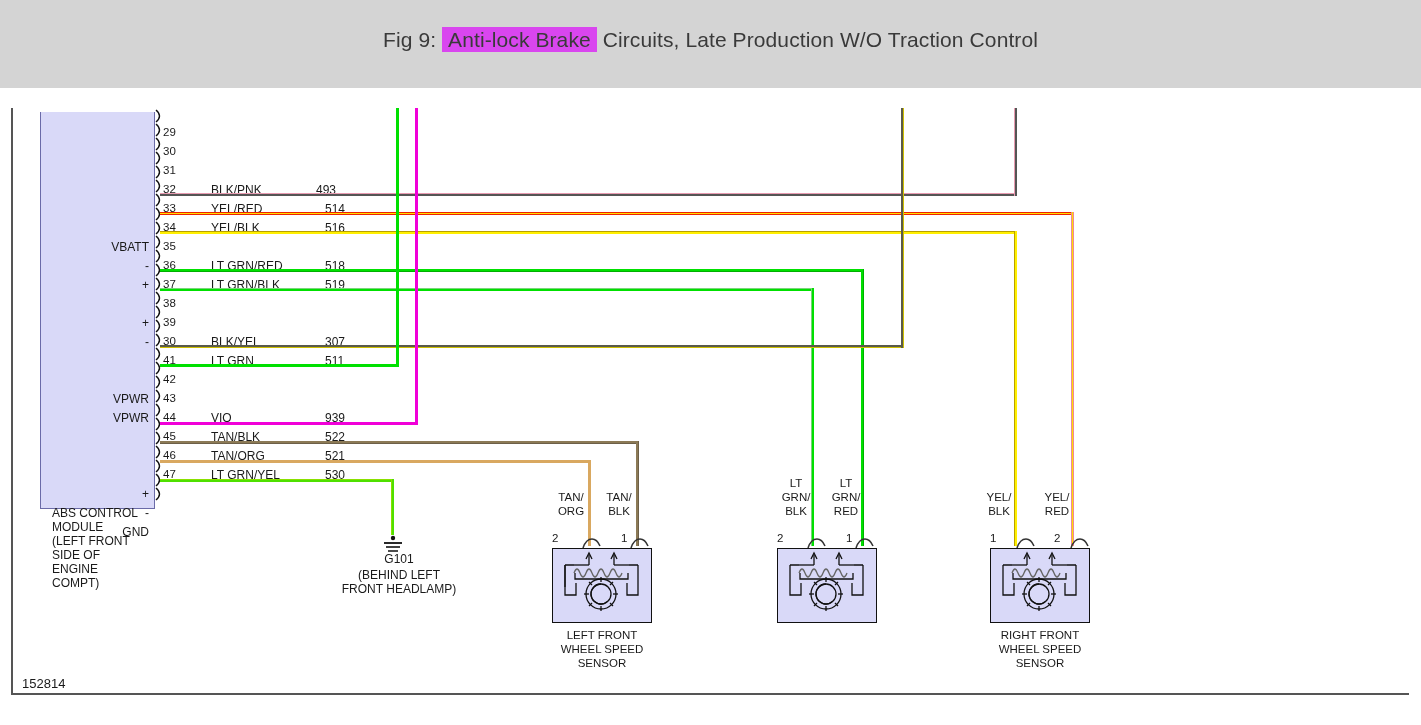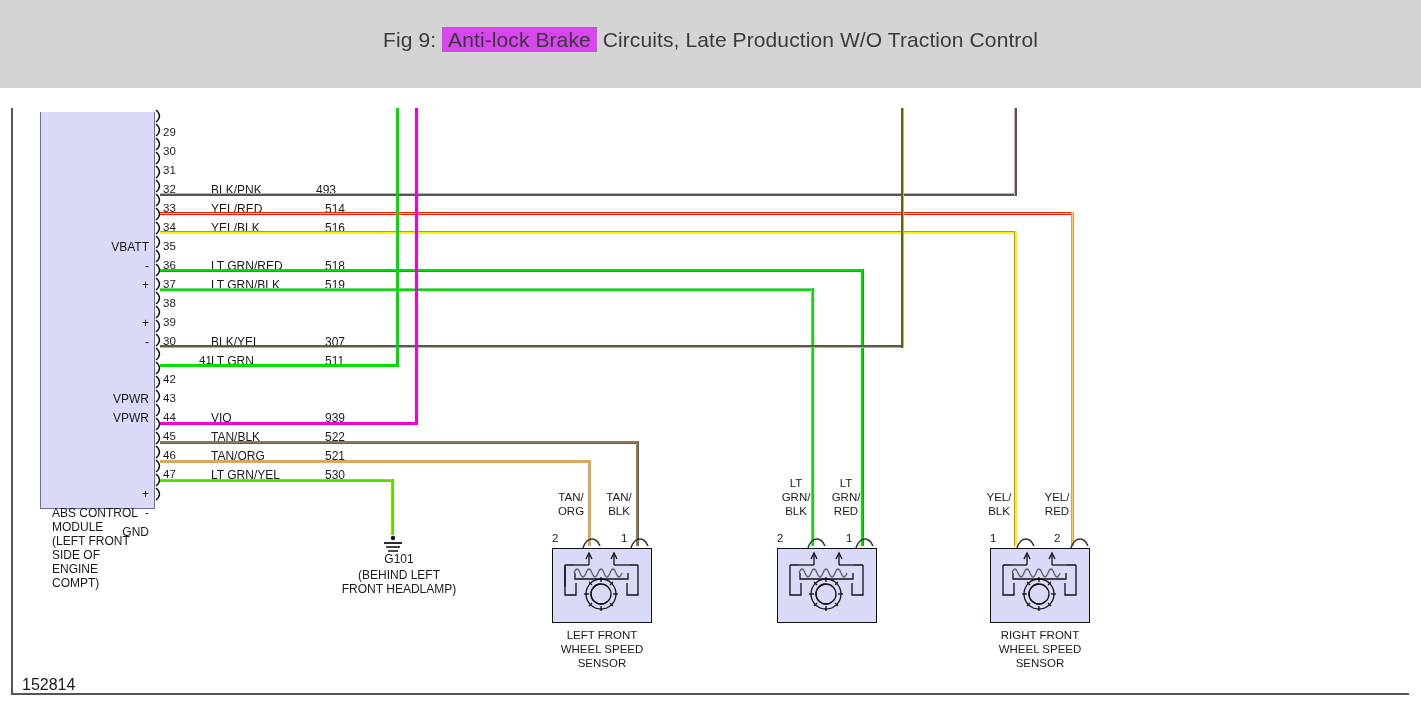--- a/index.html
+++ b/index.html
@@ -93,21 +93,21 @@
   
   .sensor { position:absolute; width:100px; height:75px;
             background:#d9d9f8; border:1.6px solid #111; }
   .scap   { position:absolute; width:170px; text-align:center;
             font-size:11.5px; color:#1a1a1a; line-height:14px; }
   .wlbl   { position:absolute; width:60px; text-align:center;
             font-size:11.5px; color:#1a1a1a; line-height:14px; }
   .pnum   { position:absolute; font-size:11.5px; color:#1a1a1a; }
 
   #footer-id { position:absolute; left:22px; top:676px;
-               font-size:16px; color:#1a1a1a; }
+               font-size:13px; color:#1a1a1a; }
 </style>
 </head>
 <body>
 
 <div id="root">
 
   <div id="header">
     <div id="title">
       <span>Fig 9: </span><span class="hl">Anti-lock Brake</span><span> Circuits, Late Production W/O Traction Control</span>
     </div>
@@ -133,21 +133,21 @@
     <div class="pinnum" style="left:150px;top:56px;">31</div>
     <div class="pinnum" style="left:150px;top:75px;">32</div>
     <div class="pinnum" style="left:150px;top:94px;">33</div>
     <div class="pinnum" style="left:150px;top:113px;">34</div>
     <div class="pinnum" style="left:150px;top:132px;">35</div>
     <div class="pinnum" style="left:150px;top:151px;">36</div>
     <div class="pinnum" style="left:150px;top:170px;">37</div>
     <div class="pinnum" style="left:150px;top:189px;">38</div>
     <div class="pinnum" style="left:150px;top:208px;">39</div>
     <div class="pinnum" style="left:150px;top:227px;">30</div>
-    <div class="pinnum" style="left:150px;top:246px;margin-left:36px;">41</div>
+    <div class="pinnum" style="left:150px;top:246px;">41</div>
     <div class="pinnum" style="left:150px;top:265px;">42</div>
     <div class="pinnum" style="left:150px;top:284px;">43</div>
     <div class="pinnum" style="left:150px;top:303px;">44</div>
     <div class="pinnum" style="left:150px;top:322px;">45</div>
     <div class="pinnum" style="left:150px;top:341px;">46</div>
     <div class="pinnum" style="left:150px;top:360px;">47</div>
 
     <div class="t" style="left:186px;top:75px;">BLK/PNK</div>
     <div class="t" style="left:186px;top:94px;">YEL/RED</div>
     <div class="t" style="left:186px;top:113px;">YEL/BLK</div>

